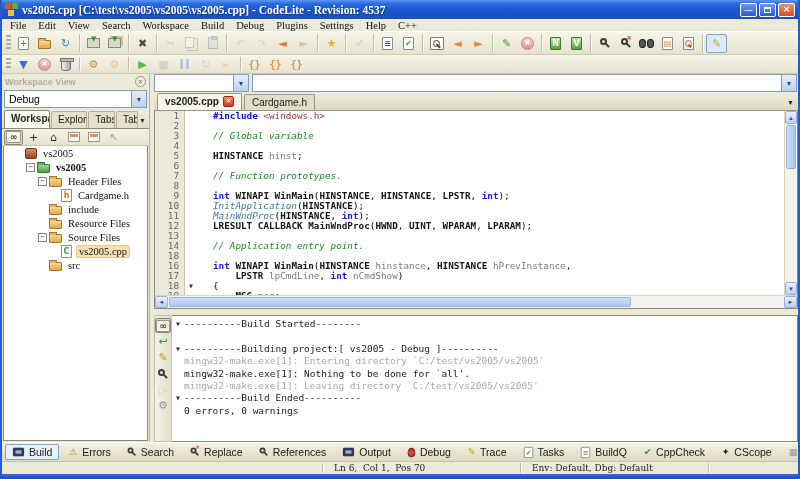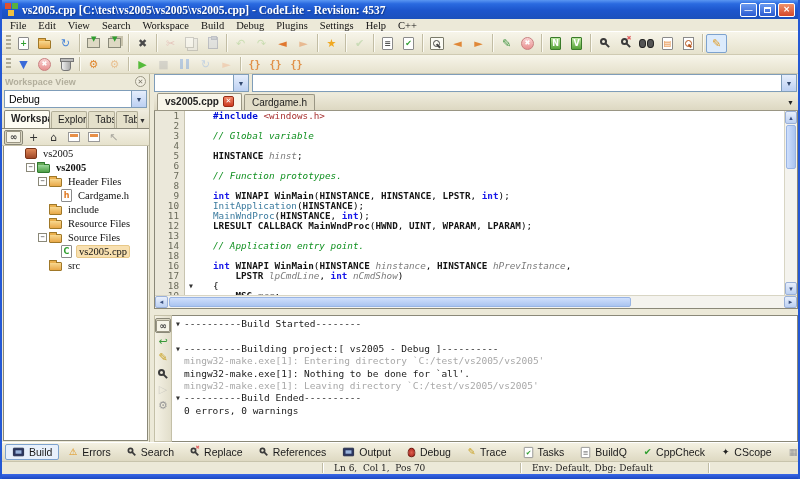--- a/index.html
+++ b/index.html
@@ -124,22 +124,22 @@
   .edlines{flex:1;overflow:hidden;font:9.3px/10px "DejaVu Sans Mono",monospace;}
   .cl{display:flex;height:10px;white-space:pre;}
   .ln{flex:0 0 30px;text-align:right;padding-right:5px;background:#ebe8da;color:#6a6a5a;border-right:1px solid #c8c4b0;}
   .fold{flex:0 0 12px;color:#333;font-size:6.5px;line-height:10px;text-align:center;}
   .ct{padding-left:16px;}
   .pp{color:#0010d8;font-weight:bold;}
   .st{color:#a83232;}
   .kw{color:#1818e8;font-weight:bold;}
   .cm{color:#109020;font-style:italic;}
   .ty{color:#141414;font-weight:bold;}
-  .va{color:#7c7c7c;font-style:italic;}
-  .fn{color:#3a7a9e;}
+  .va{color:#7c7c7c;}
+  .fn{color:#3a7a9e;font-style:italic;}
 
   
   .vscroll{flex:0 0 13px;background:#f4f3ee;border-left:1px solid #d8d5c4;display:flex;flex-direction:column;}
   .sbtn{flex:0 0 13px;background:linear-gradient(#e8effc,#bcd0f2);border:1px solid #9ab0d8;border-radius:2px;color:#3a5080;font-size:6px;display:flex;align-items:center;justify-content:center;}
   .vthumb{margin:1px 1px;height:44px;background:linear-gradient(90deg,#cfdffc,#aac4f0);border:1px solid #98b4e4;border-radius:2px;}
   .vfill{flex:1;}
   .hscroll{flex:0 0 13px;background:#f4f3ee;border-top:1px solid #d8d5c4;display:flex;}
   .hthumb{margin:1px;width:72%;background:linear-gradient(#cfdffc,#aac4f0);border:1px solid #98b4e4;border-radius:2px;}
   .hfill{flex:1;}
 

